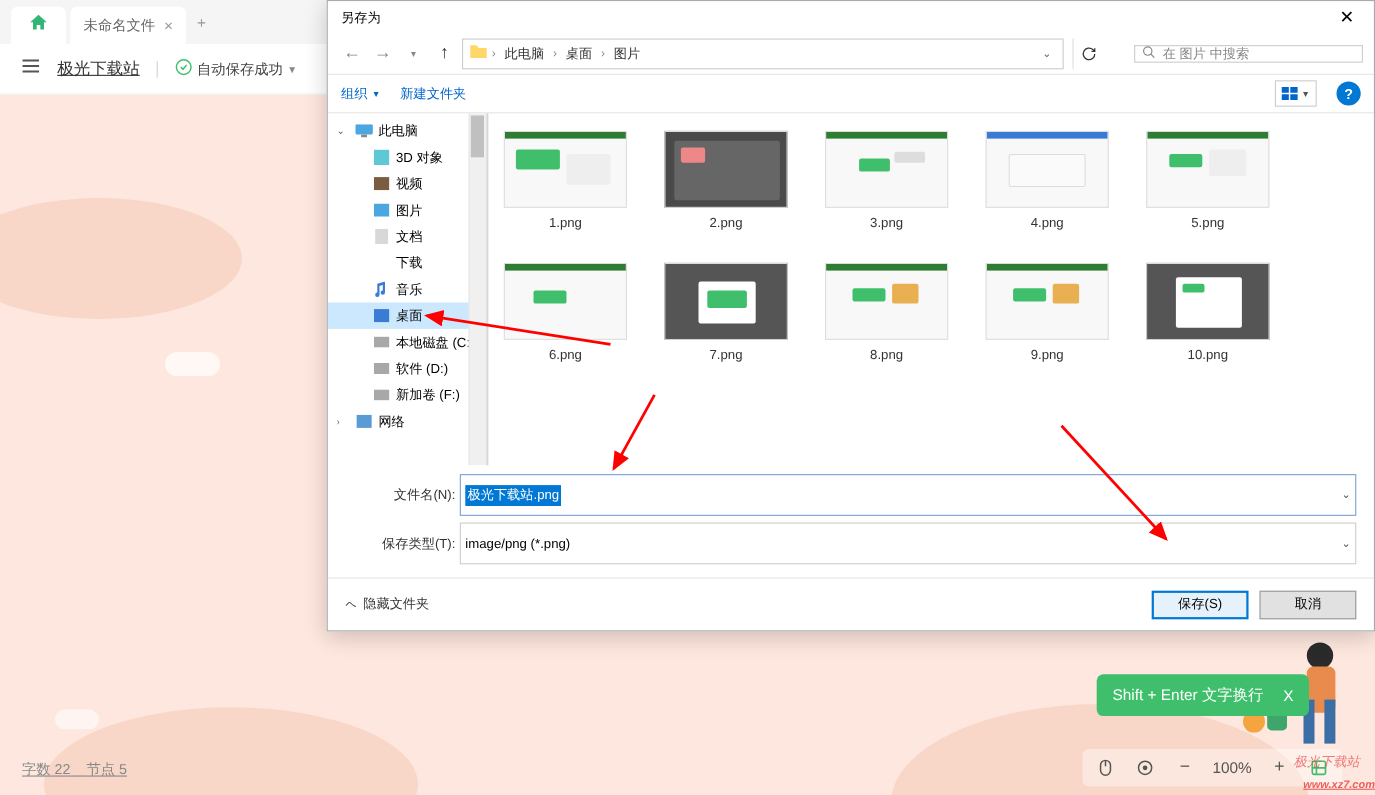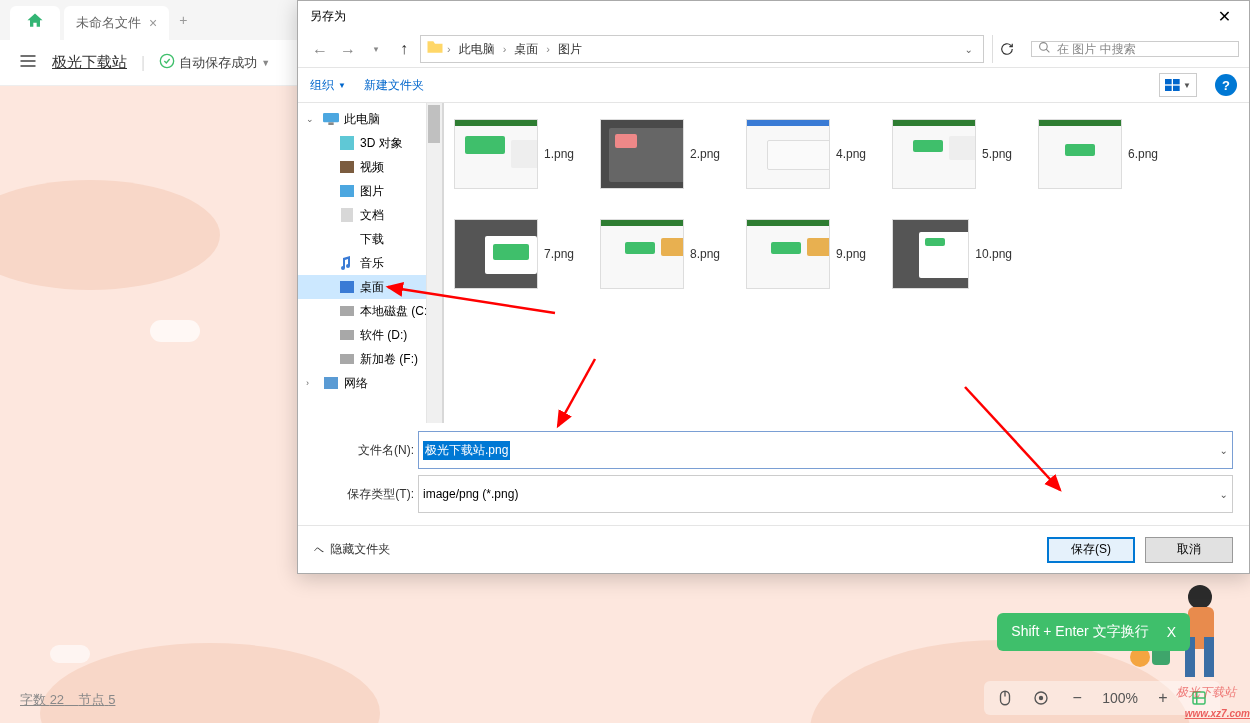--- a/index.html
+++ b/index.html
@@ -27,42 +27,42 @@
 
 .dlg-nav { height: 36px; display: flex; align-items: center; padding: 0 10px; gap: 4px; }
 .nav-btn { width: 24px; height: 24px; display: flex; align-items: center; justify-content: center; color: #888; }
 .nav-btn.active { color: #333; }
 .folder-icon svg { width: 20px; height: 20px; }
 .path-sep { color: #888; font-size: 11px; margin: 0 2px; }
 .path-seg { font-size: 12px; color: #333; padding: 4px 6px; }
 .nav-spacer { flex: 1; }
 .path-dropdown { padding: 0 6px; color: #666; }
 .refresh-btn { width: 28px; height: 28px; display: flex; align-items: center; justify-content: center; border-left: 1px solid #ddd; margin-left: 4px; }
-.search-box { width: 208px; height: 16px; border: 1px solid #ccc; margin-left: 7px; display: flex; align-items: center; padding: 0 6px; gap: 6px; font-size: 12px; color: #888; }
+.search-box { width: 208px; height: 16px; border: 1px solid #ccc; margin-left: 24px; display: flex; align-items: center; padding: 0 6px; gap: 6px; font-size: 12px; color: #888; }
 
 .dlg-toolbar { height: 36px; border-top: 1px solid #e5e5e5; border-bottom: 1px solid #e5e5e5; display: flex; align-items: center; padding: 0 12px; gap: 18px; font-size: 12px; }
 .dlg-toolbar .link { color: #0066cc; cursor: pointer; display: flex; align-items: center; gap: 4px; }
 .dlg-toolbar-spacer { flex: 1; }
 .view-btn { width: 38px; height: 24px; border: 1px solid #ccc; display: flex; align-items: center; justify-content: center; }
 .help-btn { width: 22px; height: 22px; border-radius: 50%; background: #0078d4; color: #fff; display: flex; align-items: center; justify-content: center; font-size: 13px; font-weight: bold; }
 
 .dlg-body { display: flex; height: 320px; }
 .tree { width: 146px; border-right: 2px solid #d8d8d8; overflow-y: auto; position: relative; }
 .tree-scrollbar { position: absolute; right: 0; top: 0; width: 16px; height: 100%; background: #f0f0f0; border-left: 1px solid #e5e5e5; }
 .tree-scrollthumb { position: absolute; right: 2px; top: 2px; width: 12px; height: 38px; background: #c0c0c0; border-radius: 0; }
 .tree-content { padding: 4px 0; }
 .tree-item { height: 24px; display: flex; align-items: center; padding-left: 8px; gap: 4px; font-size: 12px; cursor: pointer; white-space: nowrap; }
 .tree-item.lvl1 { padding-left: 40px; }
 .tree-item.selected { background: #cce8ff; }
 .tree-exp { width: 12px; color: #666; font-size: 9px; }
 .tree-icon { width: 18px; display: flex; align-items: center; justify-content: center; }
 
 .files { flex: 1; padding: 16px 10px; overflow: auto; position: relative; }
 .files-grid { display: flex; flex-wrap: wrap; gap: 30px 26px; }
-.file-item { width: 120px; display: flex; flex-direction: row; align-items: center; gap: 6px; cursor: pointer; }
+.file-item { width: 120px; display: flex; flex-direction: column; align-items: center; gap: 6px; cursor: pointer; }
 .thumb { width: 112px; height: 70px; background: #f8f8f8; border: 1px solid #ddd; position: relative; overflow: hidden; }
 .thumb.dark { background: #4a4a4a; }
 .thumb-header { height: 6px; background: #2e7d32; }
 .mini-box { position: absolute; border-radius: 2px; }
 .file-label { font-size: 12px; color: #333; }
 
 .arrow { position: absolute; z-index: 20; pointer-events: none; }
 
 .dlg-fields { padding: 8px 16px 6px 16px; }
 .field-row { display: flex; align-items: center; margin-bottom: 6px; gap: 4px; }
@@ -335,20 +335,28 @@
               <div class="mini-box" style="left:56px;top:20px;width:40px;height:28px;background:#eee"></div>
             </div>
             <div class="file-label">1.png</div>
           </div>
           <div class="file-item">
             <div class="thumb dark">
               <div class="mini-box" style="left:8px;top:8px;width:96px;height:54px;background:#666"></div>
               <div class="mini-box" style="left:14px;top:14px;width:22px;height:14px;background:#e88"></div>
             </div>
             <div class="file-label">2.png</div>
+          </div>
+          <div class="file-item">
+            <div class="thumb">
+              <div class="thumb-header"></div>
+              <div class="mini-box" style="left:30px;top:24px;width:28px;height:12px;background:#3FBF6B"></div>
+              <div class="mini-box" style="left:62px;top:18px;width:28px;height:10px;background:#ddd"></div>
+            </div>
+            <div class="file-label">3.png</div>
           </div>
           <div class="file-item">
             <div class="thumb">
               <div class="thumb-header" style="background:#3a7bd5"></div>
               <div class="mini-box" style="left:20px;top:20px;width:70px;height:30px;background:#fafafa;border:1px solid #ddd"></div>
             </div>
             <div class="file-label">4.png</div>
           </div>
           <div class="file-item">
             <div class="thumb">

